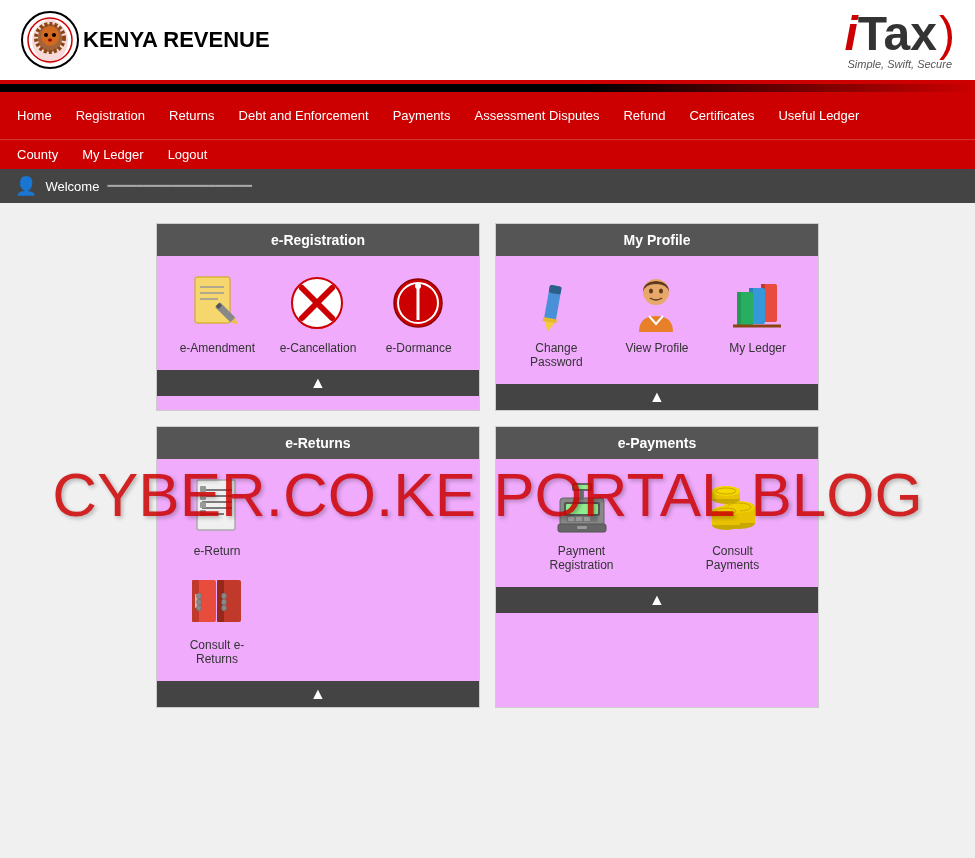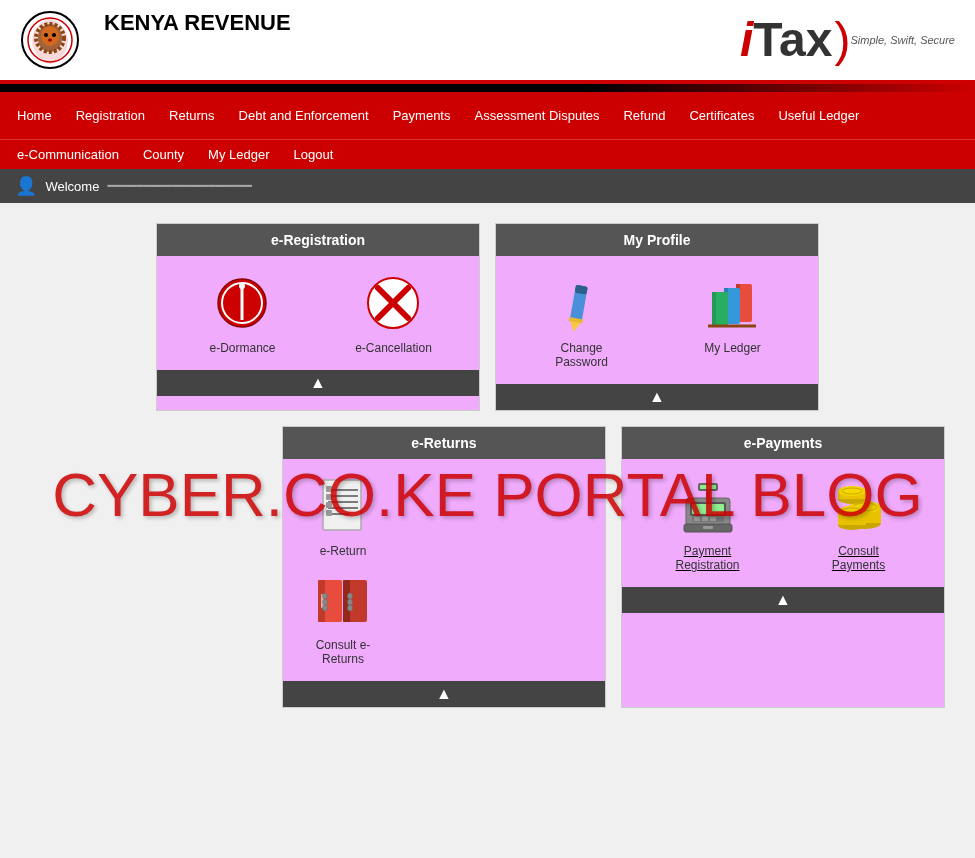--- a/index.html
+++ b/index.html
@@ -1,25 +1,25 @@
 <!DOCTYPE html>
 <html><head>
   <meta charset="utf-8">
   <style>
     * { margin: 0; padding: 0; box-sizing: border-box; }
     body { font-family: Arial, sans-serif; background: #f0f0f0; width: 975px; min-height: 858px; }
 
     
     .header { background: #fff; display: flex; align-items: center; justify-content: space-between; padding: 10px 20px; border-bottom: 4px solid #c00; }
-    .kra-logo { display: flex; align-items: flex-start; gap: 24px; }
+    .kra-logo { display: flex; align-items: center; gap: 3px; }
     .kra-logo-icon { width: 60px; height: 60px; position: relative; }
     .kra-logo-icon svg { width: 60px; height: 60px; }
     .kra-logo-text { font-size: 22px; font-weight: bold; color: #000; line-height: 1.2; text-transform: uppercase; }
     .kra-logo-text span { display: block; }
-    .itax-logo { display: flex; align-items: center; }
+    .itax-logo { display: flex; flex-direction: column; align-items: center; }
 
     
     .black-bar { height: 8px; background: linear-gradient(to right, #000 60%, #c00 100%); }
 
     
     .nav-top { background: #c00; display: flex; align-items: center; padding: 8px 5px; }
     .nav-top a { color: #fff; text-decoration: none; padding: 8px 12px; font-size: 13px; display: inline-block; white-space: nowrap; }
 
     .nav-bottom { background: #c00; display: flex; align-items: center; padding: 0 5px; border-top: 1px solid rgba(255,255,255,0.2); }
     .nav-bottom a { color: #fff; text-decoration: none; padding: 7px 12px; font-size: 13px; display: inline-block; }
@@ -90,21 +90,20 @@
   <a href="#">Returns</a>
   <a href="#">Debt and Enforcement</a>
   <a href="#">Payments</a>
   <a href="#">Assessment Disputes</a>
   <a href="#">Refund</a>
   <a href="#">Certificates</a>
   <a href="#">Useful Ledger</a>
 </div>
 
 <div class="nav-bottom">
-  <a href="#">e-Communication</a>
   <a href="#">County</a>
   <a href="#">My Ledger</a>
   <a href="#">Logout</a>
 </div>
 
 <div class="welcome-bar">
   <span class="welcome-icon">👤</span>
   <span>Welcome</span>
   <span style="color:#aaa; font-size:12px;">━━━━━━━━━━━━━━━━━━━━</span>
 </div>
@@ -112,42 +111,59 @@
 <div class="watermark-container" style="position:relative;">
   <div class="watermark">CYBER.CO.KE PORTAL BLOG</div>
 
   <div style="padding: 20px 30px; display: flex; flex-direction: column; gap: 15px;">
 
     <div style="display:flex; gap:15px; justify-content:center;">
 
       <div class="card">
         <div class="card-header">e-Registration</div>
         <div class="card-body">
+          <div class="card-item">
+            <div class="icon-box">
+
+              <svg width="55" height="58" viewBox="0 0 55 58">
+                <rect x="5" y="2" width="35" height="46" rx="2" fill="#f5d76e" stroke="#c8a800" stroke-width="1"></rect>
+                <line x1="10" y1="12" x2="34" y2="12" stroke="#999" stroke-width="1.5"></line>
+                <line x1="10" y1="18" x2="34" y2="18" stroke="#999" stroke-width="1.5"></line>
+                <line x1="10" y1="24" x2="28" y2="24" stroke="#999" stroke-width="1.5"></line>
+                <g transform="translate(25, 32) rotate(-45)">
+                  <rect x="0" y="0" width="7" height="22" rx="1" fill="#888"></rect>
+                  <rect x="1" y="0" width="5" height="4" rx="1" fill="#555"></rect>
+                  <polygon points="0,22 7,22 3.5,28" fill="#f0c040"></polygon>
+                </g>
+              </svg>
+            </div>
+            <span class="card-item-label">e-Amendment</span>
+          </div>
+          <div class="card-item">
+            <div class="icon-box">
+
+              <svg width="55" height="55" viewBox="0 0 55 55">
+                <circle cx="27" cy="27" r="25" fill="#fff" stroke="#c00" stroke-width="2"></circle>
+                <line x1="12" y1="12" x2="42" y2="42" stroke="#c00" stroke-width="6" stroke-linecap="round"></line>
+                <line x1="42" y1="12" x2="12" y2="42" stroke="#c00" stroke-width="6" stroke-linecap="round"></line>
+              </svg>
+            </div>
+            <span class="card-item-label">e-Cancellation</span>
+          </div>
           <div class="card-item">
             <div class="icon-box">
 
               <svg width="55" height="55" viewBox="0 0 55 55">
                 <circle cx="27" cy="27" r="24" fill="#c00" stroke="#8B0000" stroke-width="1.5"></circle>
                 <circle cx="27" cy="27" r="20" fill="none" stroke="#fff" stroke-width="2"></circle>
                 <line x1="27" y1="10" x2="27" y2="44" stroke="#fff" stroke-width="3"></line>
                 <circle cx="27" cy="10" r="3" fill="#fff"></circle>
               </svg>
             </div>
             <span class="card-item-label">e-Dormance</span>
-          </div>
-          <div class="card-item">
-            <div class="icon-box">
-
-              <svg width="55" height="55" viewBox="0 0 55 55">
-                <circle cx="27" cy="27" r="25" fill="#fff" stroke="#c00" stroke-width="2"></circle>
-                <line x1="12" y1="12" x2="42" y2="42" stroke="#c00" stroke-width="6" stroke-linecap="round"></line>
-                <line x1="42" y1="12" x2="12" y2="42" stroke="#c00" stroke-width="6" stroke-linecap="round"></line>
-              </svg>
-            </div>
-            <span class="card-item-label">e-Cancellation</span>
           </div>
         </div>
         <div class="card-footer">▲</div>
       </div>
 
       <div class="card">
         <div class="card-header">My Profile</div>
         <div class="card-body">
           <div class="card-item">
             <div class="icon-box">
@@ -159,20 +175,39 @@
                   <polygon points="10,40 22,40 16,52" fill="#f5c842"></polygon>
                   <rect x="9" y="38" width="14" height="4" fill="#e8b830"></rect>
                 </g>
               </svg>
             </div>
             <span class="card-item-label">Change Password</span>
           </div>
           <div class="card-item">
             <div class="icon-box">
 
+              <svg width="55" height="60" viewBox="0 0 55 60">
+                <circle cx="27" cy="18" r="13" fill="#e8a86a"></circle>
+
+                <ellipse cx="22" cy="17" rx="2" ry="2.5" fill="#5c3a1e"></ellipse>
+                <ellipse cx="32" cy="17" rx="2" ry="2.5" fill="#5c3a1e"></ellipse>
+                <path d="M21 24 Q27 28 33 24" fill="none" stroke="#5c3a1e" stroke-width="1.5"></path>
+
+                <path d="M14 18 Q14 8 27 7 Q40 8 40 18 Q38 10 27 10 Q16 10 14 18Z" fill="#5c3a1e"></path>
+
+                <path d="M10 58 Q10 42 27 42 Q44 42 44 58Z" fill="#e8802a"></path>
+
+                <path d="M20 42 L27 50 L34 42" fill="none" stroke="#fff" stroke-width="2"></path>
+              </svg>
+            </div>
+            <span class="card-item-label">View Profile</span>
+          </div>
+          <div class="card-item">
+            <div class="icon-box">
+
               <svg width="58" height="55" viewBox="0 0 58 55">
 
                 <rect x="32" y="8" width="16" height="38" rx="2" fill="#e74c3c"></rect>
                 <rect x="32" y="8" width="4" height="38" fill="#c0392b"></rect>
 
                 <rect x="20" y="12" width="16" height="36" rx="2" fill="#3498db"></rect>
                 <rect x="20" y="12" width="4" height="36" fill="#2980b9"></rect>
 
                 <rect x="8" y="16" width="16" height="34" rx="2" fill="#27ae60"></rect>
                 <rect x="8" y="16" width="4" height="34" fill="#229954"></rect>
@@ -180,21 +215,21 @@
                 <line x1="4" y1="50" x2="52" y2="50" stroke="#8B4513" stroke-width="3"></line>
               </svg>
             </div>
             <span class="card-item-label">My Ledger</span>
           </div>
         </div>
         <div class="card-footer">▲</div>
       </div>
     </div>
 
-    <div style="display:flex; gap:15px; justify-content:flex-end;">
+    <div style="display:flex; gap:15px; justify-content:center;">
 
       <div class="card">
         <div class="card-header">e-Returns</div>
         <div class="card-body" style="justify-content:space-around;flex-direction:column;">
           <div class="card-item">
             <div class="icon-box">
 
               <svg width="50" height="58" viewBox="0 0 50 58">
                 <rect x="5" y="2" width="38" height="50" rx="2" fill="#f0f0f0" stroke="#aaa" stroke-width="1.5"></rect>
                 <line x1="10" y1="12" x2="40" y2="12" stroke="#555" stroke-width="1.5"></line>
@@ -231,21 +266,21 @@
               </svg>
             </div>
             <span class="card-item-label">Consult e-Returns</span>
           </div>
         </div>
         <div class="card-footer">▲</div>
       </div>
 
       <div class="card">
         <div class="card-header">e-Payments</div>
-        <div class="card-body" style="justify-content:space-around;text-decoration:underline;">
+        <div class="card-body" style="justify-content:space-around;">
           <div class="card-item">
             <div class="icon-box">
 
               <svg width="60" height="58" viewBox="0 0 60 58">
 
                 <rect x="8" y="20" width="44" height="28" rx="3" fill="#888" stroke="#666" stroke-width="1"></rect>
                 <rect x="12" y="24" width="36" height="14" rx="2" fill="#555"></rect>
 
                 <rect x="14" y="26" width="32" height="10" rx="1" fill="#90ee90"></rect>
 

